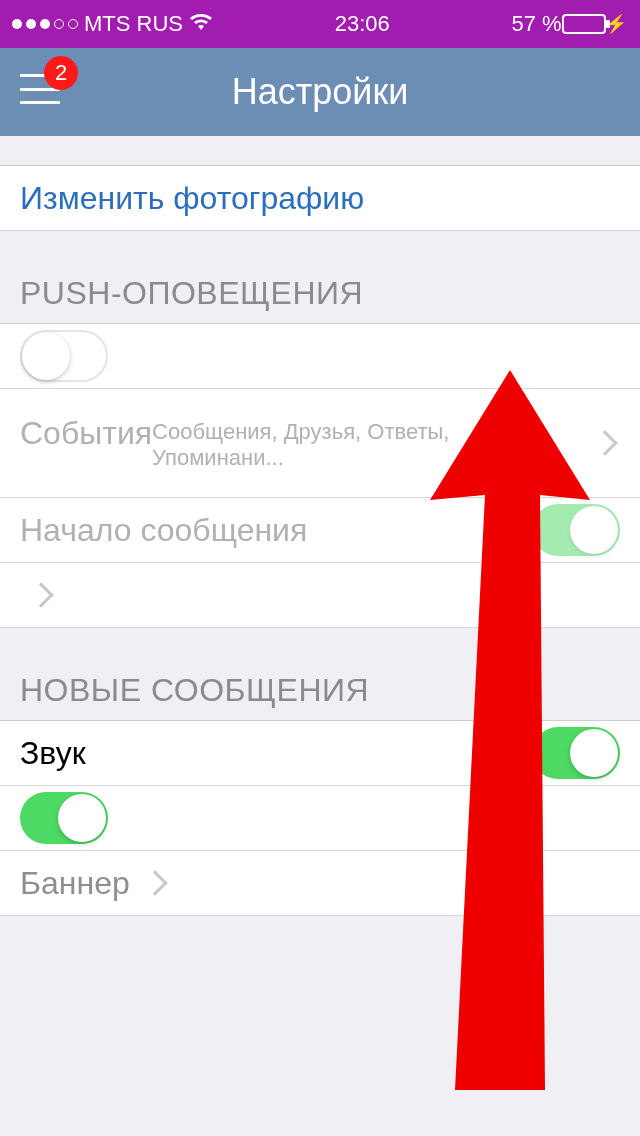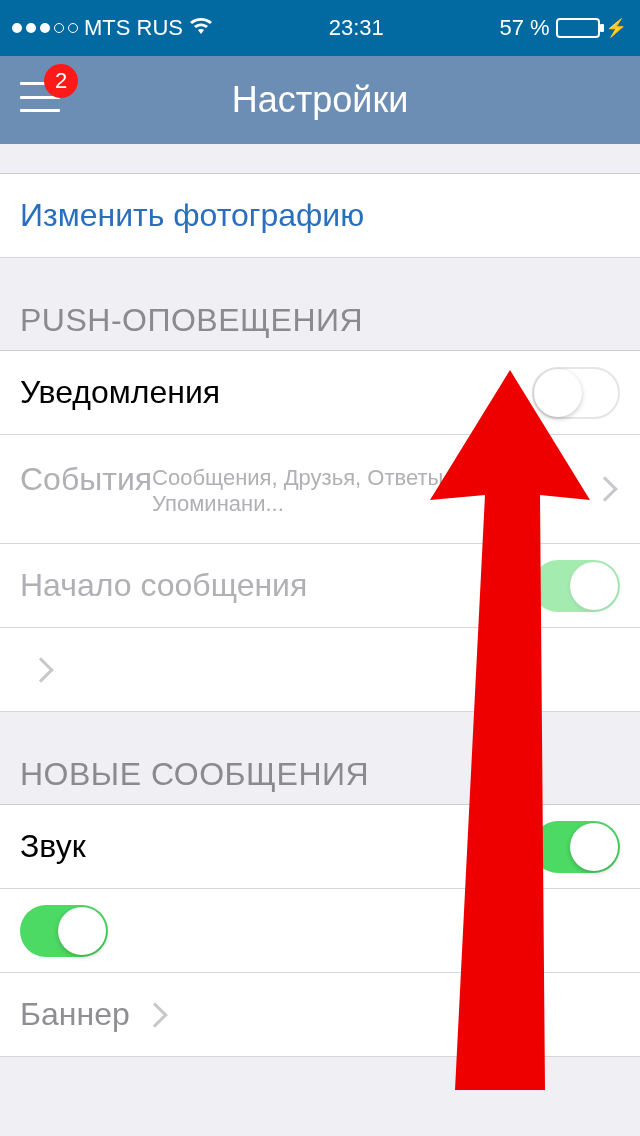--- a/index.html
+++ b/index.html
@@ -6,38 +6,38 @@
   html, body { width: 640px; height: 1136px; overflow: hidden; }
   body {
     font-family: -apple-system, "Helvetica Neue", Helvetica, Arial, sans-serif;
     background: #efeff4;
     color: #000;
     position: relative;
   }
 
   
   .status-bar {
-    height: 56px;
-    background: #0369a1;
+    height: 48px;
+    background: #a21caf;
     color: #fff;
     display: flex;
     align-items: center;
     justify-content: space-between;
     padding: 0 12px;
     font-size: 22px;
     font-weight: 400;
   }
   .status-left { display: flex; align-items: center; gap: 6px; }
   .signal-dots { display: flex; gap: 4px; }
   .signal-dots span { width: 10px; height: 10px; border-radius: 50%; display: inline-block; }
   .signal-dots .on { background: #fff; }
   .signal-dots .off { background: transparent; border: 1.5px solid #fff; }
   .wifi-icon { display: inline-block; }
   .status-center { font-weight: 500; }
-  .status-right { display: flex; align-items: center; gap: 6px; font-size: 22px; }
+  .status-right { display: flex; align-items: center; font-size: 22px; }
   .battery { width: 44px; height: 20px; border: 2px solid #fff; border-radius: 4px; position: relative; }
   .battery::after { content: ""; position: absolute; right: -6px; top: 4px; width: 4px; height: 8px; background: #fff; border-radius: 1px; }
   .battery-fill { height: 100%; width: 57%; background: #4cd964; border-radius: 2px 0 0 2px; }
 
   
   .nav-bar {
     height: 88px;
     background: #6c8eb4;
     display: flex;
     align-items: center;
@@ -78,21 +78,21 @@
     flex: 1;
     text-align: center;
     color: #fff;
     font-size: 36px;
     font-weight: 400;
   }
 
   
   .row {
     background: #fff;
-    height: 85px;
+    height: 66px;
     display: flex;
     align-items: center;
     padding: 0 20px;
     border-bottom: 1px solid #d7d7db;
     border-top: 1px solid #d7d7db;
     font-size: 32px;
     color: #000;
     position: relative;
     margin-top: -1px;
   }
@@ -163,21 +163,21 @@
         <span class="off"></span>
         <span class="off"></span>
     </span>
     <span>MTS RUS</span>
     <span class="wifi-icon">
       <svg width="24" height="18" viewBox="0 0 24 18">
           <path d="M12 17 L9 13 C10.5 11.8 13.5 11.8 15 13 Z M5 9 C9 5.5 15 5.5 19 9 L17 11 C14 8.5 10 8.5 7 11 Z M1 5 C7 -0.5 17 -0.5 23 5 L21 7 C16 2.5 8 2.5 3 7 Z" fill="#fff"></path>
         </svg>
     </span>
   </div>
-  <div class="status-center">23:31</div>
+  <div class="status-center">23:06</div>
   <div class="status-right">
     <span>57 %</span>
     <span class="battery"><span class="battery-fill"></span></span>
     <span style="font-size:18px;">⚡</span>
   </div>
 </div>
 
 <div class="nav-bar">
   <div class="menu-button">
     <span class="bar"></span>
@@ -189,21 +189,20 @@
 </div>
 
 <div class="top-gap"></div>
 <div class="row link first-of-group">
   <span class="label">Изменить фотографию</span>
 </div>
 
 <div class="section-header">PUSH-ОПОВЕЩЕНИЯ</div>
 
 <div class="row first-of-group">
-  <span class="label">Уведомления</span>
   <span class="toggle off">
       <span class="knob"></span>
     </span>
 </div>
 
 <div class="row multi disabled">
   <div class="title-wrap">
     <span class="label">События</span>
     <span class="sublabel">Сообщения, Друзья, Ответы, Упоминани...</span>
   </div>

